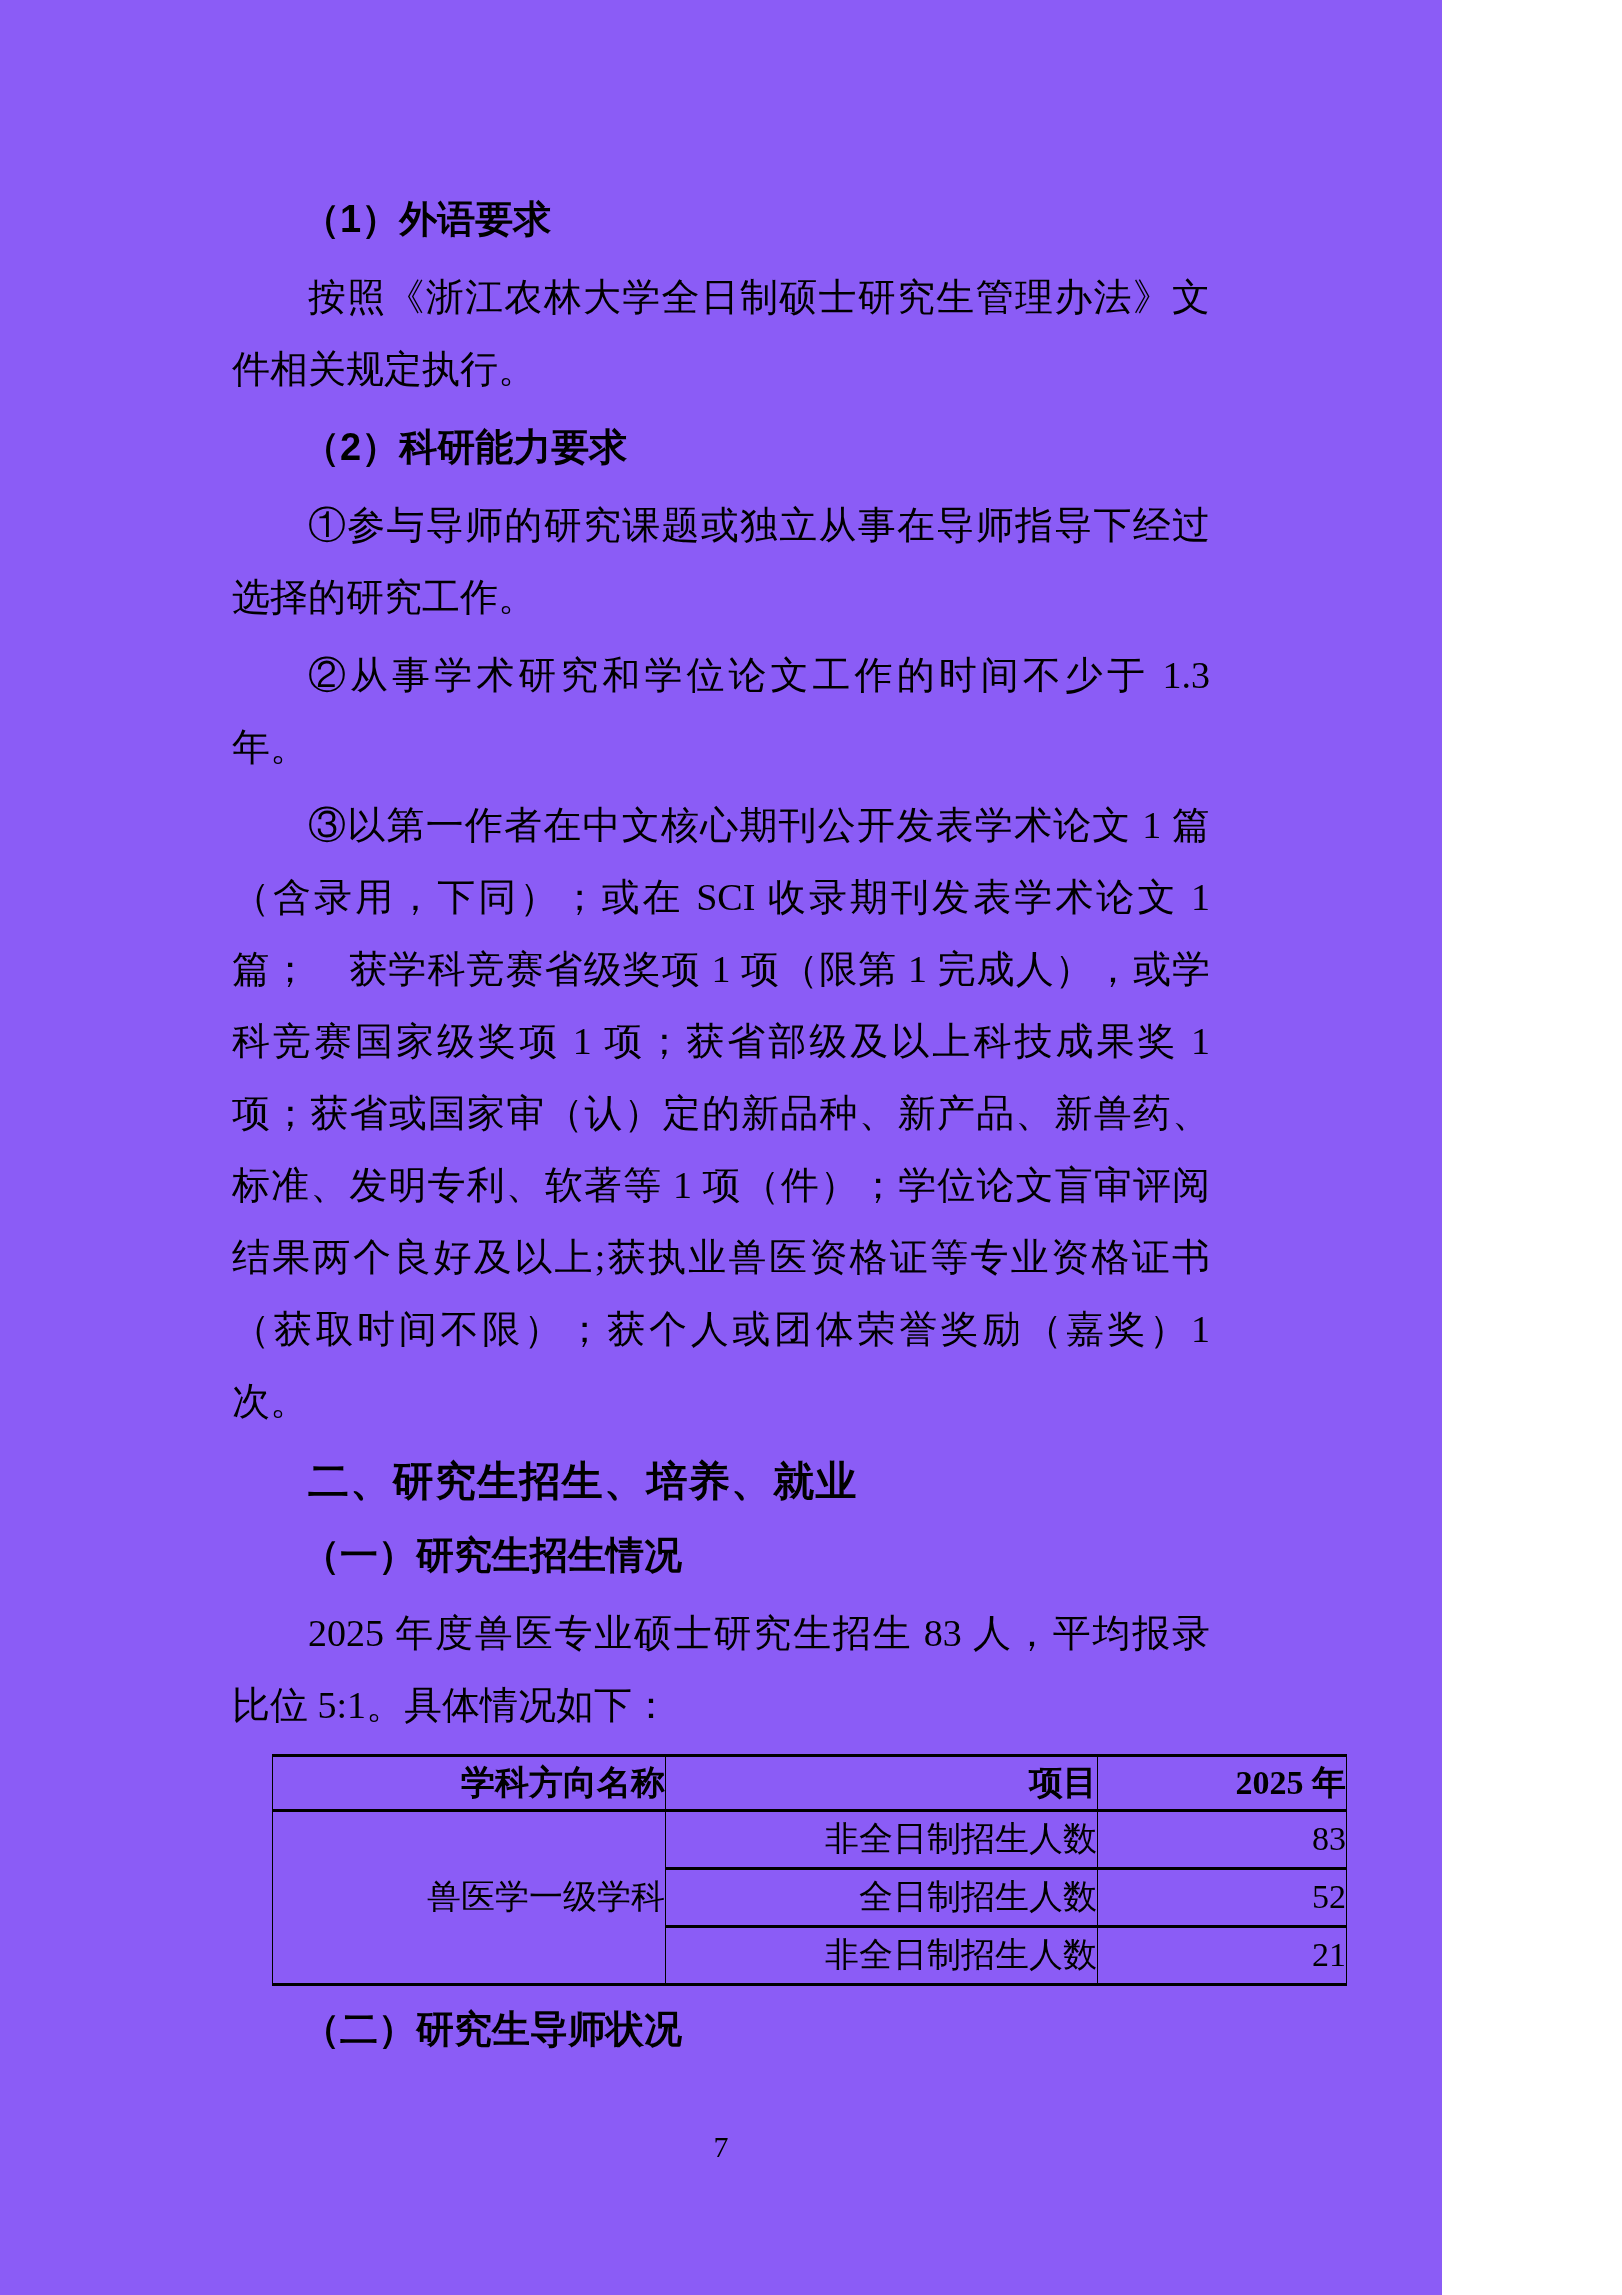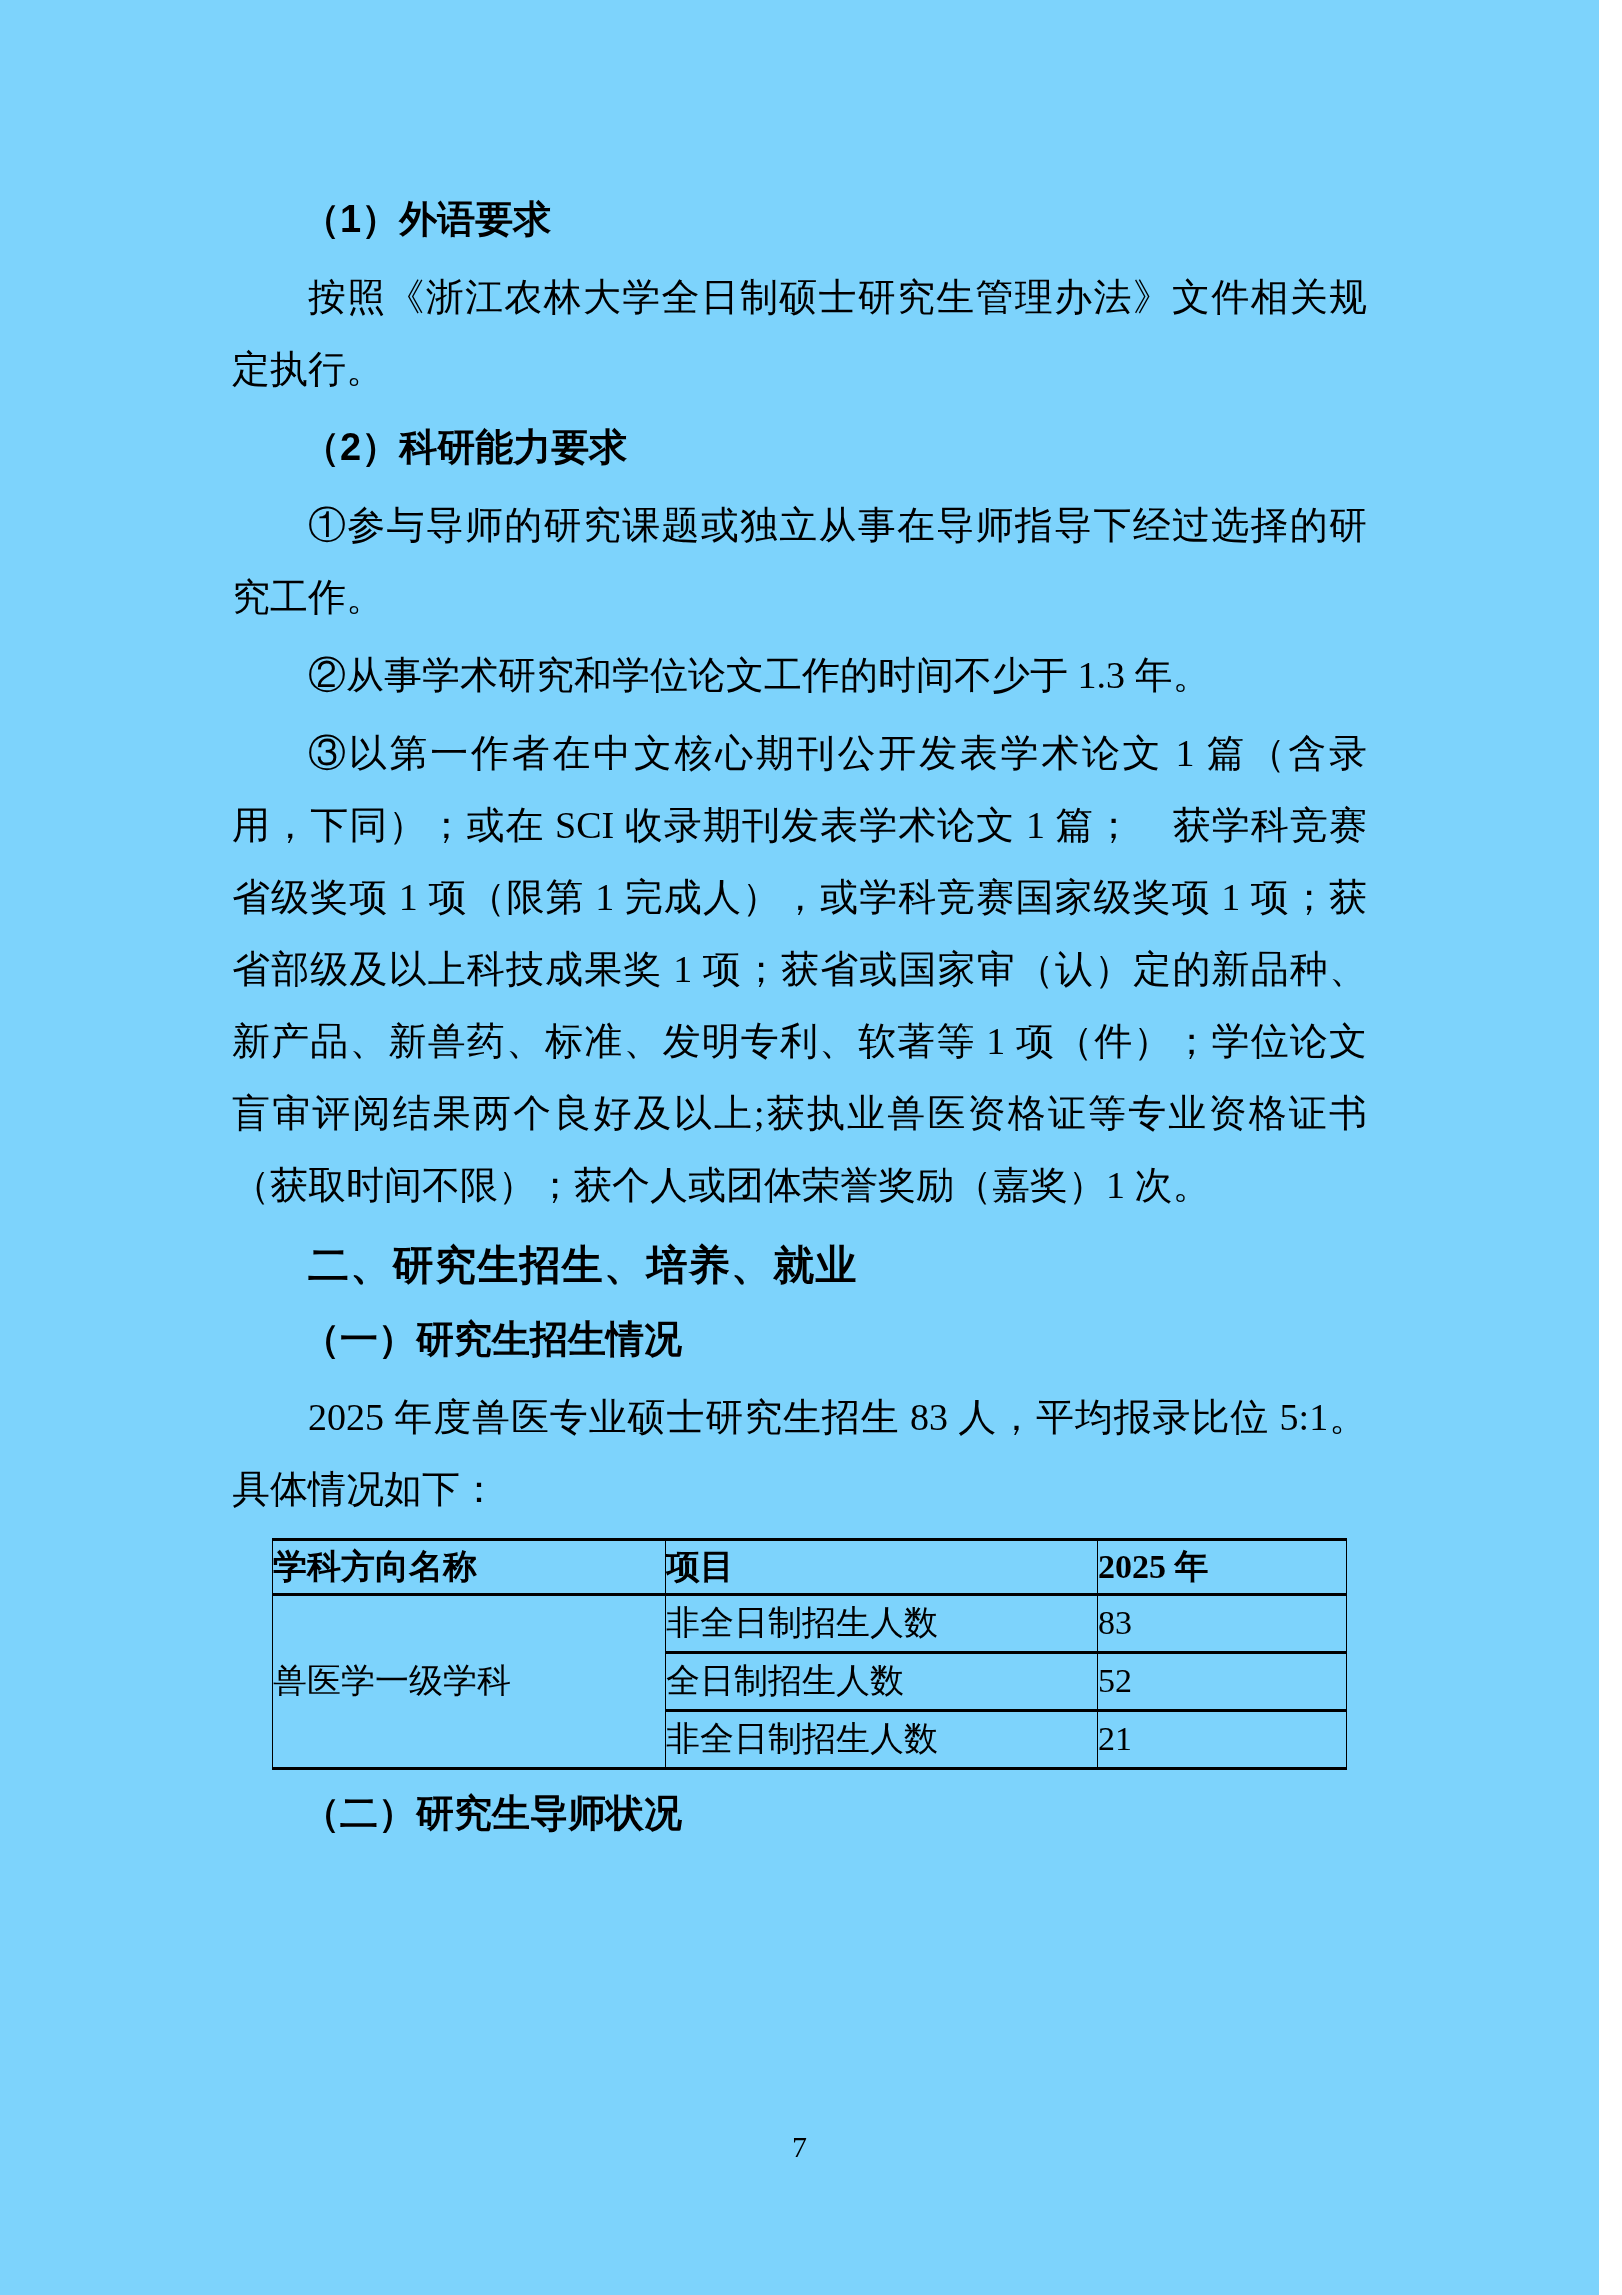--- a/index.html
+++ b/index.html
@@ -2,23 +2,23 @@
 <html style="font-size:10.5px"><head>
 <meta charset="utf-8">
 <style>
   html, body {
     margin: 0;
     padding: 0;
     background: #ffffff;
   }
   .page {
     position: relative;
-    width: 1599px;
+    width: 1442px;
     height: 2295px;
-    background: #7dd3fc;
+    background: #8b5cf6;
     color: #000000;
     font-family: "Liberation Serif", "DejaVu Serif", serif;
     overflow: hidden;
   }
   .content {
     padding: 183px 226px 0 226px;
   }
   p.body {
     margin: 6px;
     font-size: 38px;
@@ -42,21 +42,21 @@
     font-weight: bold;
     text-indent: 2em;
     letter-spacing: 1.3px;
     font-family: "Liberation Sans", "DejaVu Sans", sans-serif;
   }
   table.stats {
     border-collapse: collapse;
     table-layout: fixed;
     width: 1073px;
     margin: 13px 0 6.5px 46px;
-    text-align: left;
+    text-align: right;
   }
   table.stats col.c1 { width: 393px; }
   table.stats col.c2 { width: 432px; }
   table.stats col.c3 { width: 249px; }
   table.stats th, table.stats td {
     border-left: 1.3px solid #000;
     border-right: 1.3px solid #000;
     border-top: 3.9px solid #000;
     border-bottom: 3.9px solid #000;
     padding: 0;

